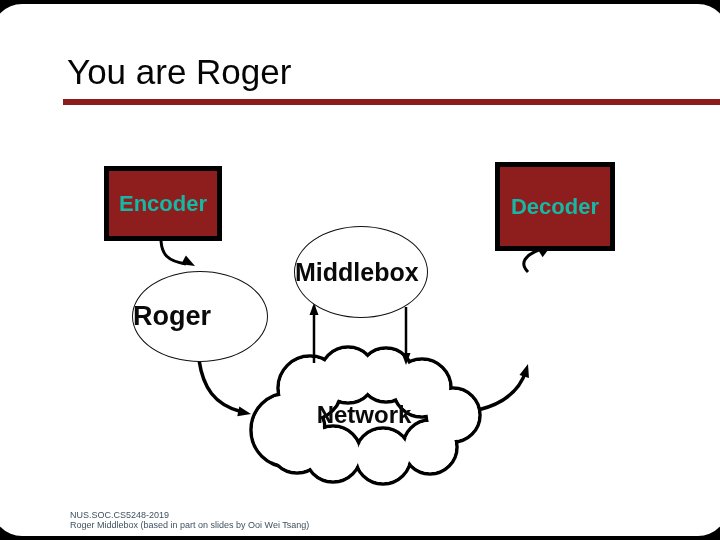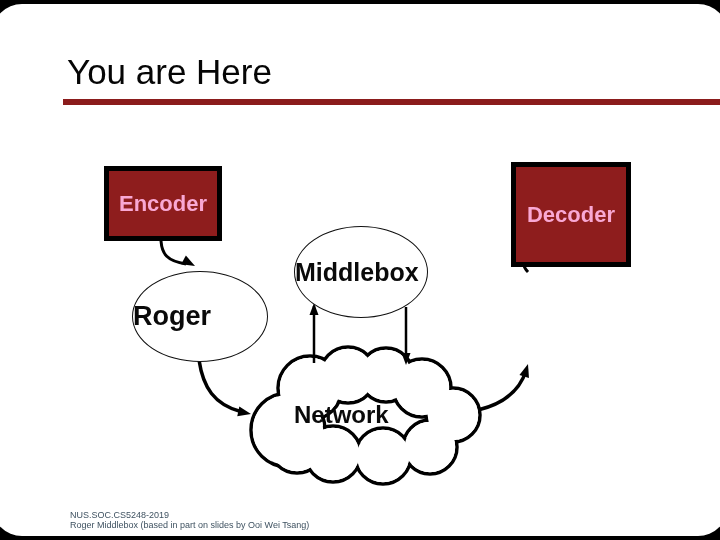--- a/index.html
+++ b/index.html
@@ -19,49 +19,49 @@
   }
   .title-rule{
     position:absolute;left:71px;right:0;top:95px;height:6px;
     background:#8b1c1c;
   }
   .diagram-svg{position:absolute;left:0;top:0;width:720px;height:540px;}
   .codec-box{
     position:absolute;box-sizing:border-box;
     background:#8e1d1d;border:5px solid #000;
     display:flex;align-items:center;justify-content:center;
-    color:#f9a8d4;font-weight:bold;font-size:22px;
+    color:#14b8a6;font-weight:bold;font-size:22px;
   }
   .box-encoder{left:112px;top:162px;width:118px;height:75px;}
-  .box-decoder{left:519px;top:158px;width:120px;height:105px;}
+  .box-decoder{left:503px;top:158px;width:120px;height:89px;}
   .node-ellipse{
     position:absolute;box-sizing:border-box;
     background:#fff;border:1.5px solid #111;border-radius:50%;
     display:flex;align-items:center;
     color:#0a0a0a;font-weight:bold;
   }
   .ell-sender{left:140px;top:267px;width:136px;height:91px;font-size:27px;}
   .ell-receiver{left:467px;top:267px;width:134px;height:91px;font-size:26px;}
   .ell-middlebox{left:302px;top:222px;width:134px;height:92px;font-size:25px;}
   .network-label{
     position:absolute;left:302px;top:397px;width:140px;
-    text-align:left;font-weight:bold;font-size:24px;color:#0a0a0a;
+    text-align:center;font-weight:bold;font-size:24px;color:#0a0a0a;
   }
   .footer{
     position:absolute;left:78px;top:506px;
     font-size:9px;line-height:10px;color:#3f5261;
     white-space:nowrap;
   }
 </style>
 </head>
 <body>
 
 <div class="slide">
 
-  <h1 class="title" style="margin:0;font-weight:400;">You are Here</h1>
+  <h1 class="title" style="margin:0;font-weight:400;">You are Roger</h1>
 
   <div class="title-rule"></div>
 
   <svg class="diagram-svg" viewBox="0 0 720 540">
 
     <g stroke="#000" stroke-width="3.5" fill="#fff">
       <circle cx="296" cy="426" r="37"></circle>
       <circle cx="318" cy="384" r="32"></circle>
       <circle cx="356" cy="371" r="28"></circle>
       <circle cx="394" cy="371" r="27"></circle>

